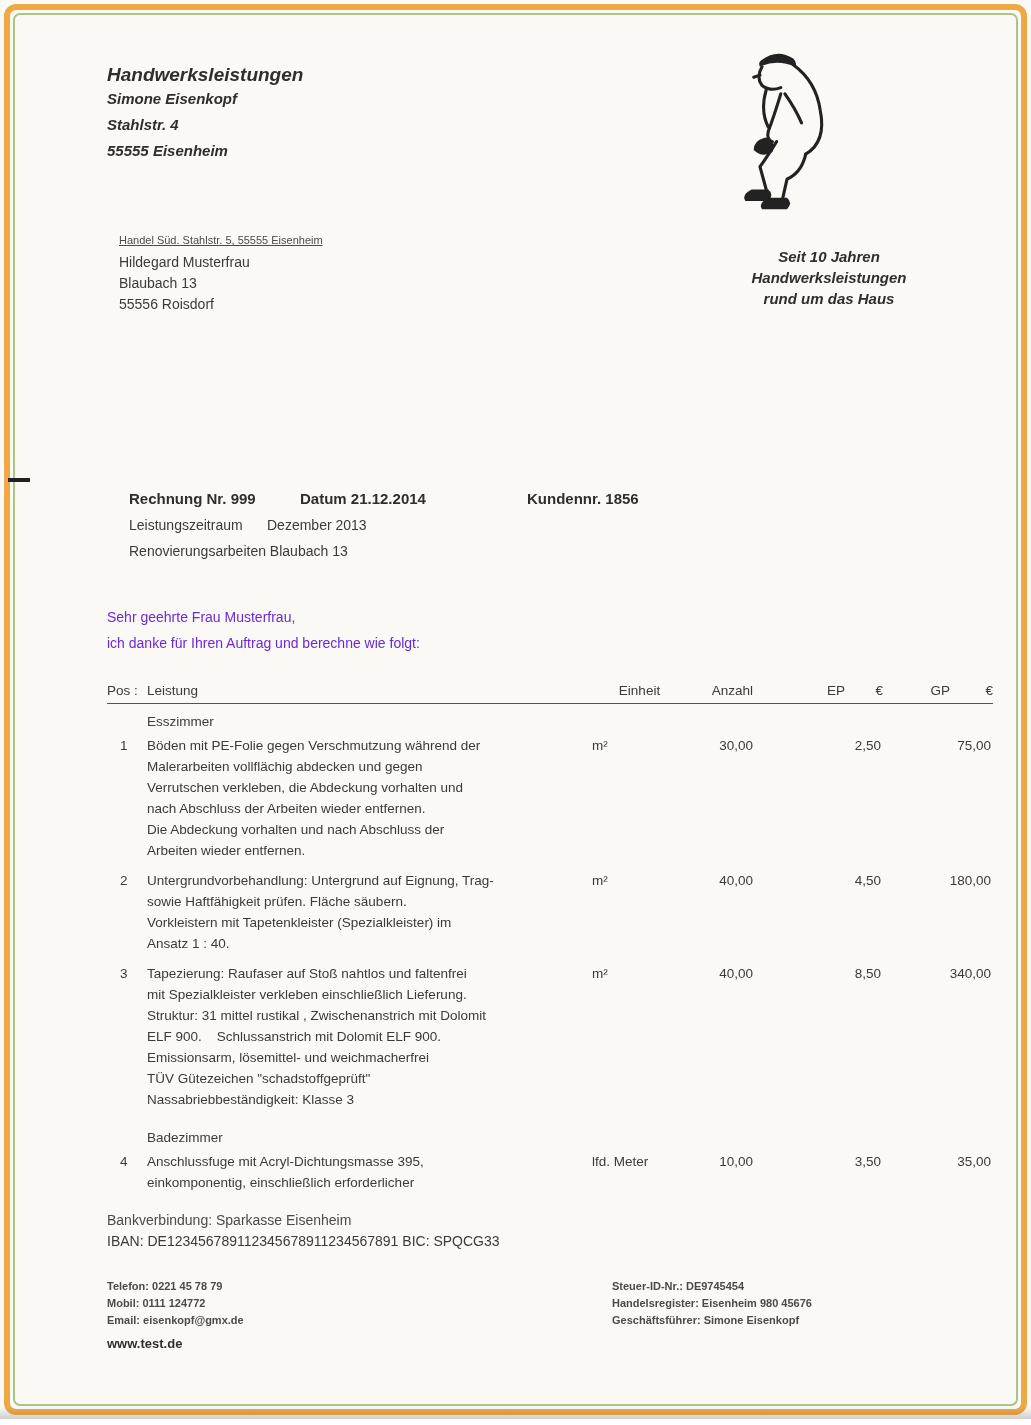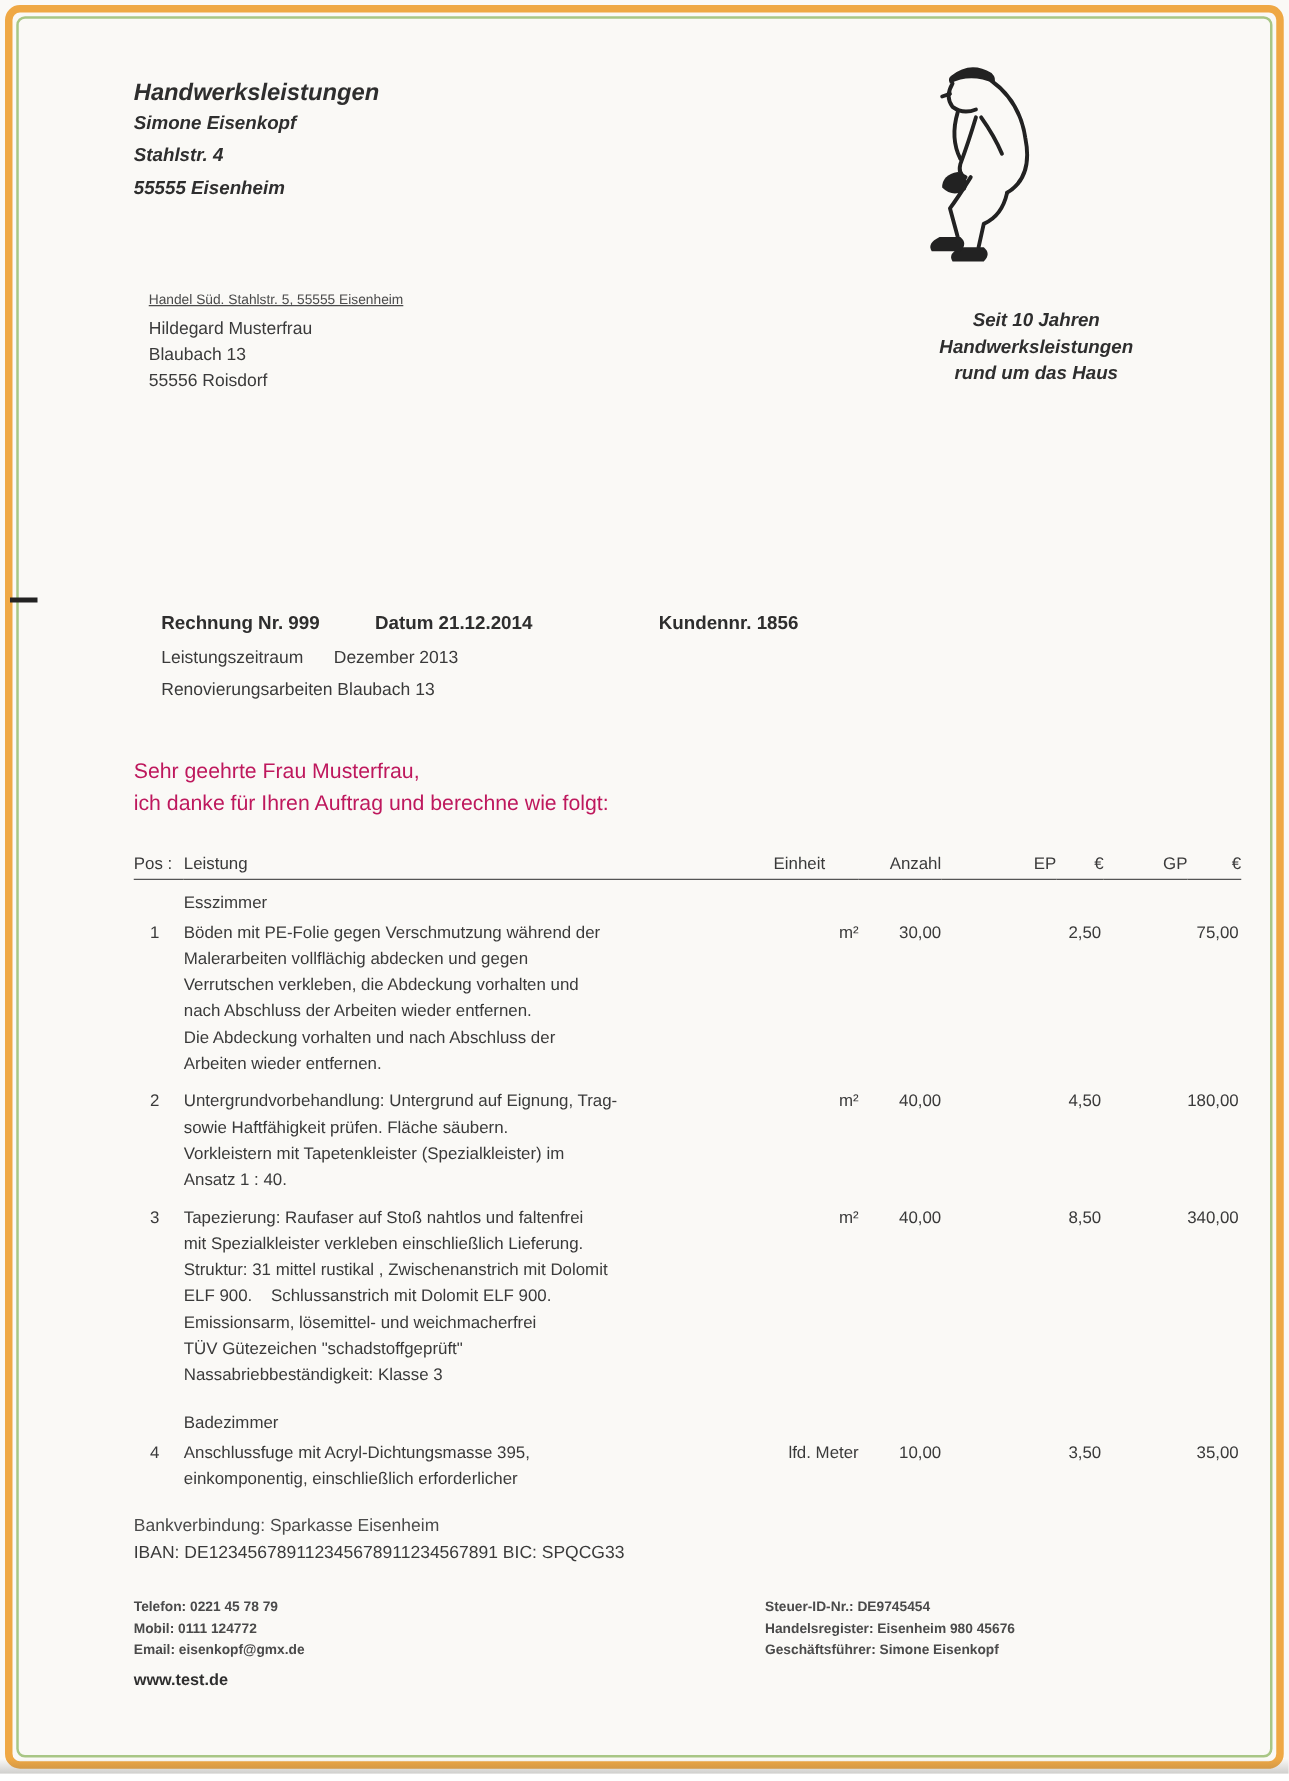--- a/index.html
+++ b/index.html
@@ -46,32 +46,32 @@
 
   .fold-mark { width:22px; height:4px; background:#222; }
 
   
   .meta-line1 { font-weight:700; font-size:15px; color:#2e2e2e; line-height:26px; display:flex; }
   .meta-line1 .seg1 { width:171px; }
   .meta-line1 .seg2 { width:227px; }
   .meta-line  { font-size:14px; color:#3a3a3a; line-height:26px; display:flex; }
   .meta-line .seglabel { width:138px; }
 
-  .salutation { font-size:17px; line-height:26px; color:#be185d; }
+  .salutation { font-size:14px; line-height:26px; color:#6d28d9; }
 
   
   table.items { width:886px; border-collapse:collapse; table-layout:fixed; font-size:13.5px; color:#3a3a3a; }
   table.items th { font-weight:400; text-align:left; padding:0 0 5px 0; border-bottom:1.5px solid #555; vertical-align:bottom; }
   table.items th.r, table.items td.r { text-align:right; }
   table.items th.c, table.items td.c { text-align:center; }
   table.items td { vertical-align:top; line-height:21px; }
   td.pos  { padding-left:13px; }
   td.desc { white-space:pre-wrap; padding-bottom:9px; }
   td.group-label { padding-top:8px; padding-bottom:3px; white-space:pre-wrap; }
-  td.einheit { text-align:right; }
+  td.einheit { text-align:left; }
   td.anzahl  { text-align:right; }
   td.money   { text-align:right; padding-right:2px; }
   tr.first-row td { padding-top:7px; }
 
   
   .bank-small { font-size:14px; color:#4a4a4a; line-height:18px; }
   .bank-iban  { font-size:14px; color:#3a3a3a; line-height:24px; }
   .foot-small { font-size:11px; color:#4a4a4a; line-height:17px;font-weight:bold; }
   .website { font-size:13px; font-weight:700; color:#2e2e2e; margin-top:7px; }
 </style>

